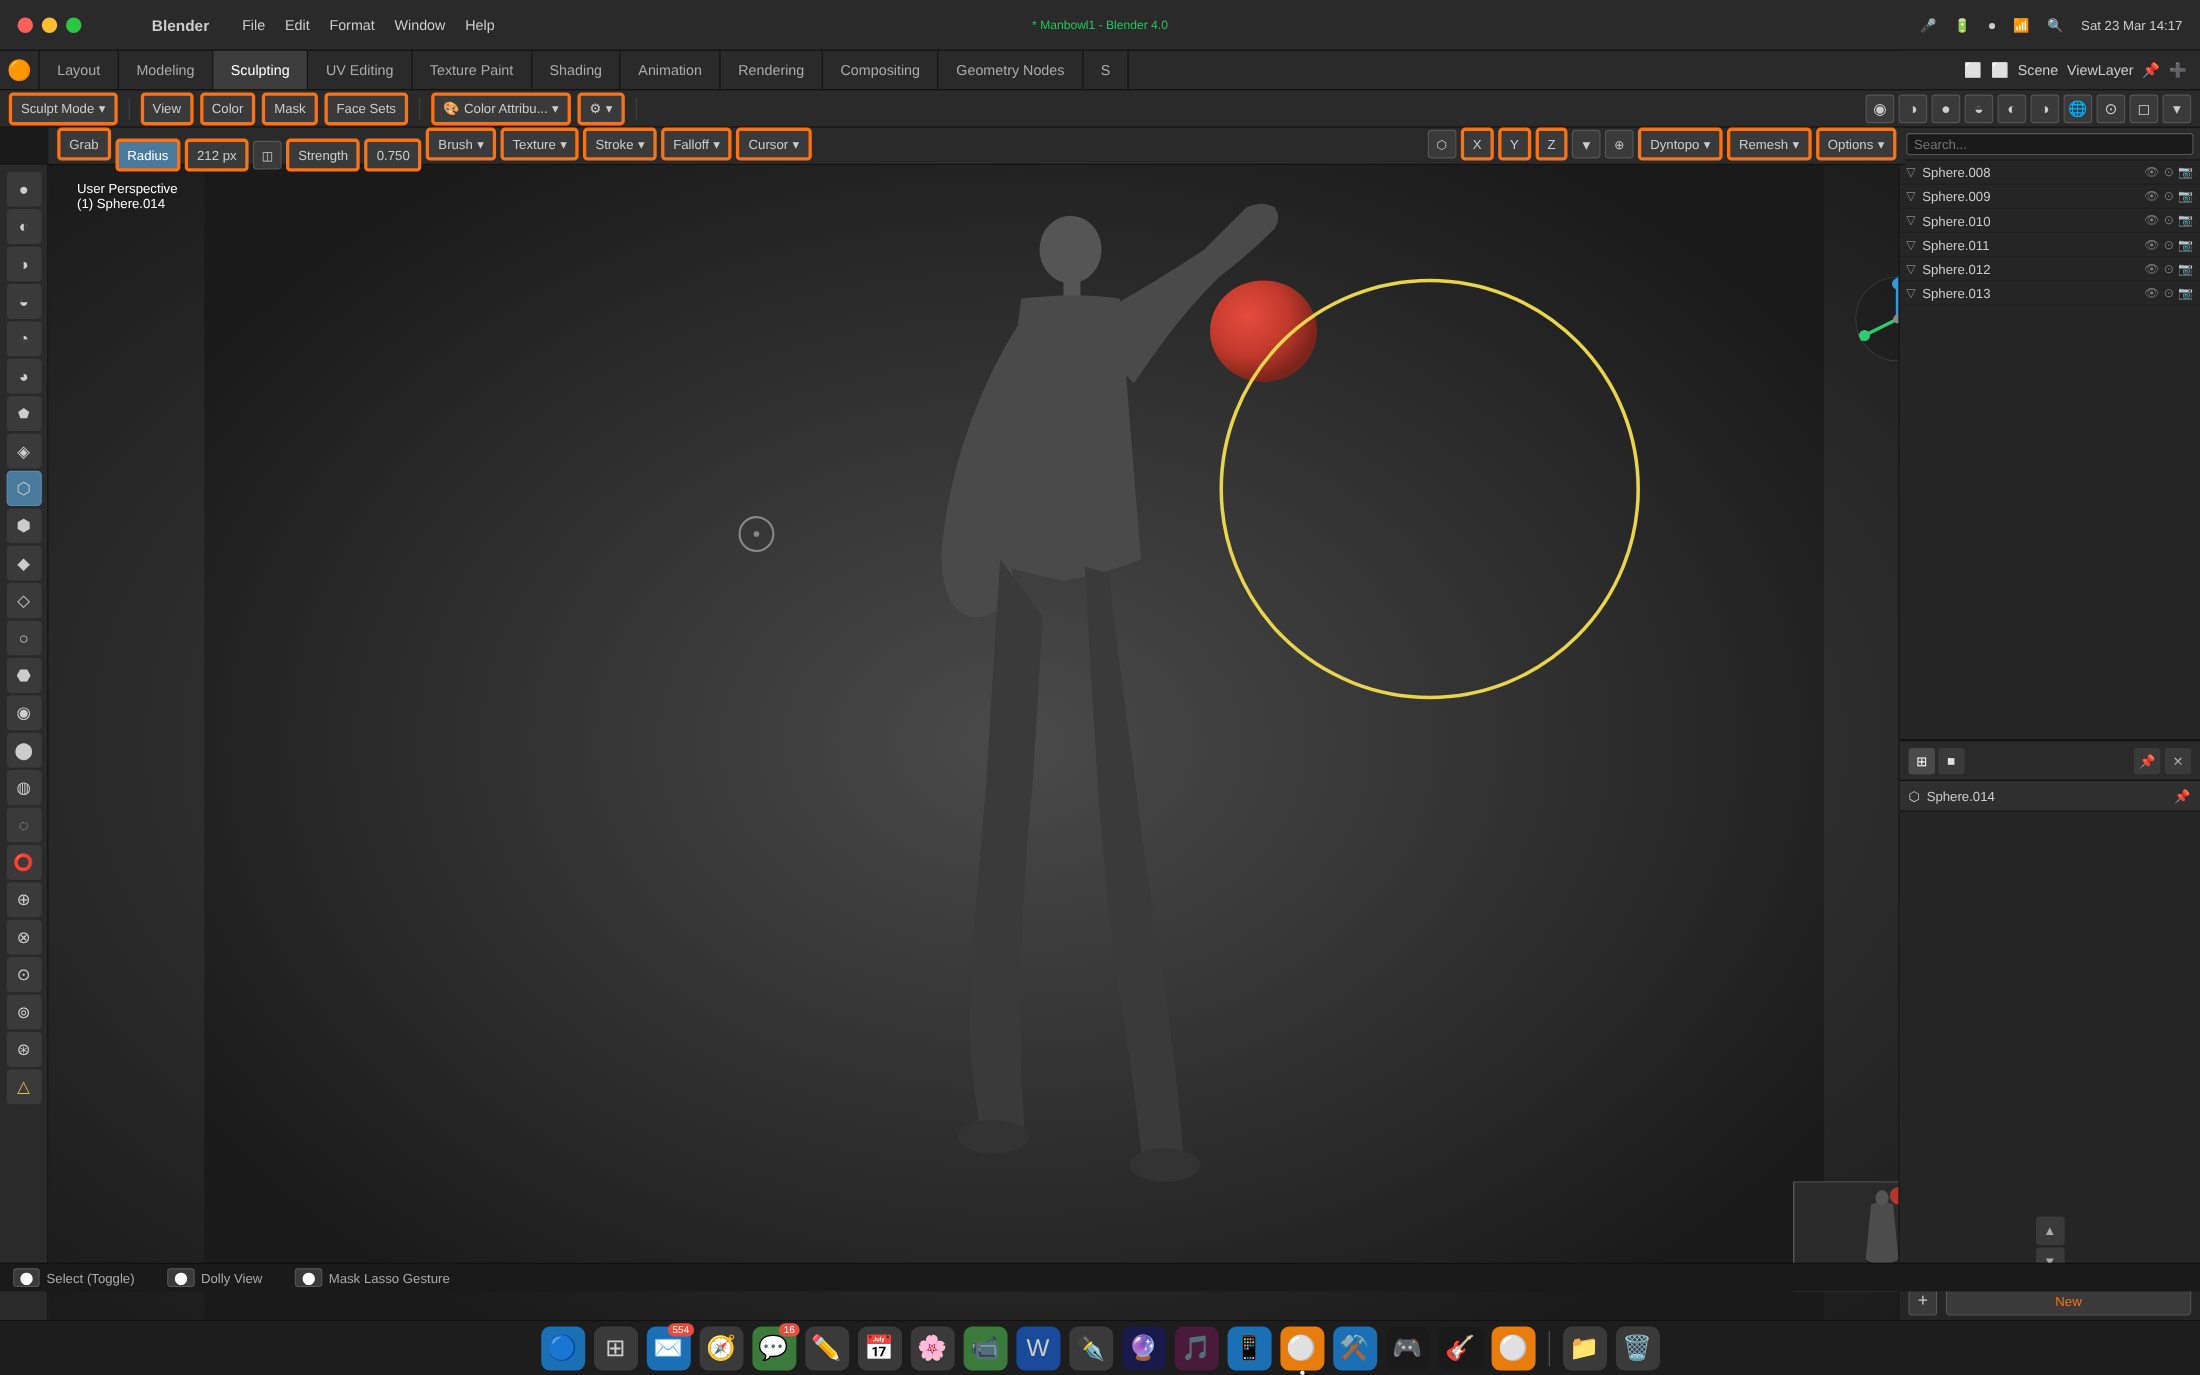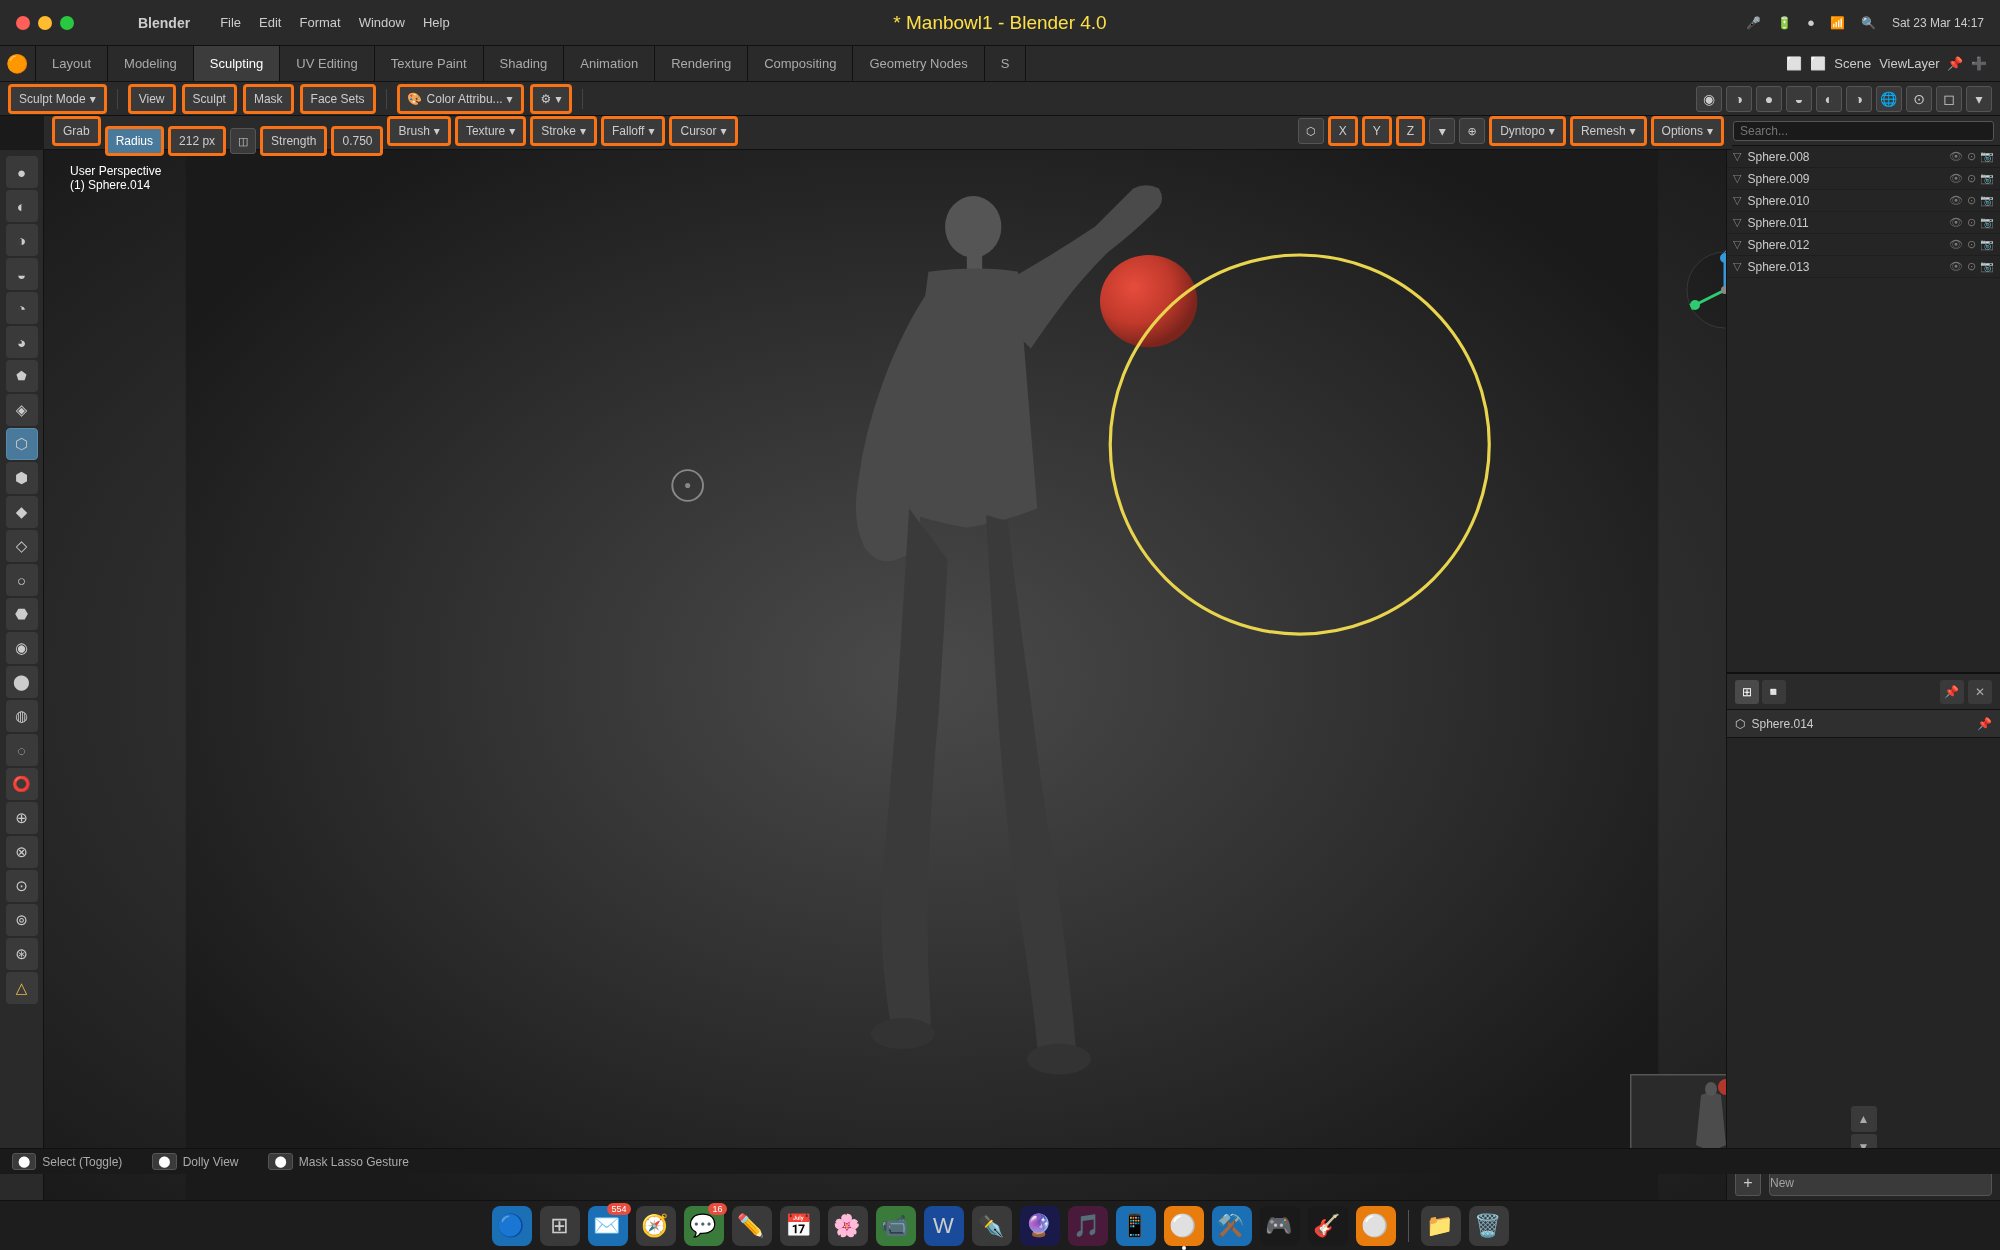--- a/index.html
+++ b/index.html
@@ -53,22 +53,22 @@
     }
     .titlebar-menu span {
       font-size: 13px;
       color: #ccc;
       cursor: pointer;
     }
     .titlebar-center {
       position: absolute;
       left: 50%;
       transform: translateX(-50%);
-      font-size: 19px;
-      color: #fde047;
+      font-size: 11px;
+      color: #22c55e;
     }
     .titlebar-right {
       position: absolute;
       right: 16px;
       display: flex;
       align-items: center;
       gap: 16px;
       font-size: 12px;
       color: #ccc;
     }
@@ -513,24 +513,25 @@
       align-items: center;
       padding: 0 8px;
       gap: 8px;
     }
     .new-btn {
       flex: 1;
       height: 26px;
       background: #3a3a3a;
       border: 1px solid #555;
       border-radius: 4px;
-      color: #a3a3a3;
+      color: #f97316;
       font-size: 12px;
       display: flex;
       align-items: center;
+      justify-content: center;
       cursor: pointer;
     }
     .add-btn-small {
       width: 26px; height: 26px;
       background: #3a3a3a;
       border: 1px solid #555;
       border-radius: 3px;
       display: flex;
       align-items: center;
       justify-content: center;
@@ -621,21 +622,21 @@
 <div id="header-toolbar">
   <div class="header-btn">
     <span>Sculpt Mode</span>
     <span>▾</span>
   </div>
   <div class="header-separator"></div>
   <div class="header-btn">
       <span>View</span>
     </div>
   <div class="header-btn">
-      <span>Sculpt</span>
+      <span>Color</span>
     </div>
   <div class="header-btn">
       <span>Mask</span>
     </div>
   <div class="header-btn">
       <span>Face Sets</span>
     </div>
   <div class="header-separator"></div>
 
   <div class="header-btn">

